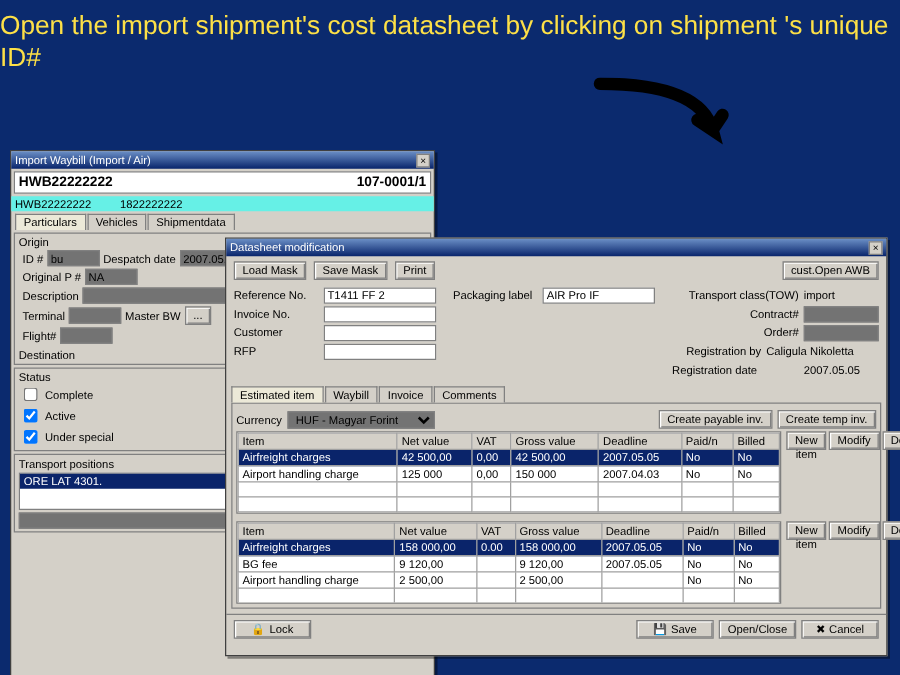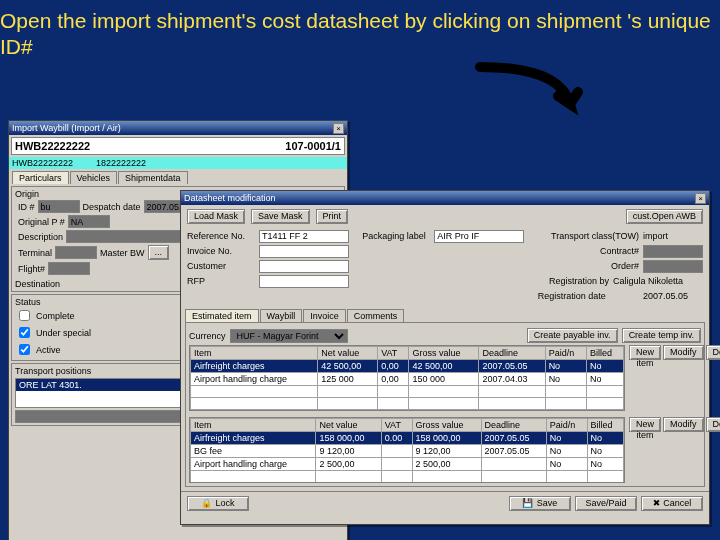--- a/index.html
+++ b/index.html
@@ -123,25 +123,25 @@
   </div>
   <div class="group" style="display:flex;gap:8px">
     <div style="flex:1">
       <div class="lbl">Status</div>
       <label class="chk">
             <input type="checkbox" style="">
             <span>Complete</span>
           </label>
       <label class="chk">
             <input type="checkbox" checked="" style="">
-            <span>Under special</span>
+            <span>Active</span>
           </label>
       <label class="chk">
             <input type="checkbox" checked="" style="">
-            <span>Active</span>
+            <span>Under special</span>
           </label>
     </div>
     <div style="flex:1">
       <div class="lbl">Notes</div>
       <input class="longfld" style="width: 100%; height: 30px;">
       <div class="row" style="padding:2px 0 0">
         <span class="lbl">Reference position</span>
         <input class="fld" style="width: 60px;" value="2007.0504">
       </div>
     </div>
@@ -361,18 +361,18 @@
         <button class="btn">Modify</button>
         <button class="btn">Delete</button>
       </div>
     </div>
   </div>
 
   <div class="bottombar">
     <button class="btn"><span class="ico">🔒</span><span>Lock</span></button>
     <div style="flex:1"></div>
     <button class="btn"><span class="ico">💾</span><span>Save</span></button>
-    <button class="btn">Save/Paid</button>
+    <button class="btn">Open/Close</button>
     <button class="btn"><span class="ico">✖</span><span>Cancel</span></button>
   </div>
 </div>
 
 </div>
 
 </body></html>

